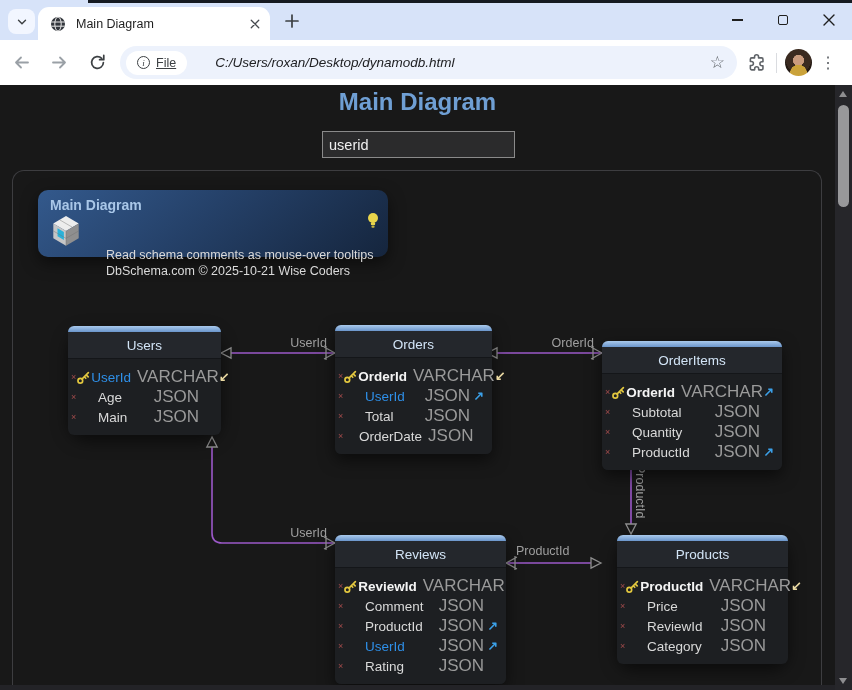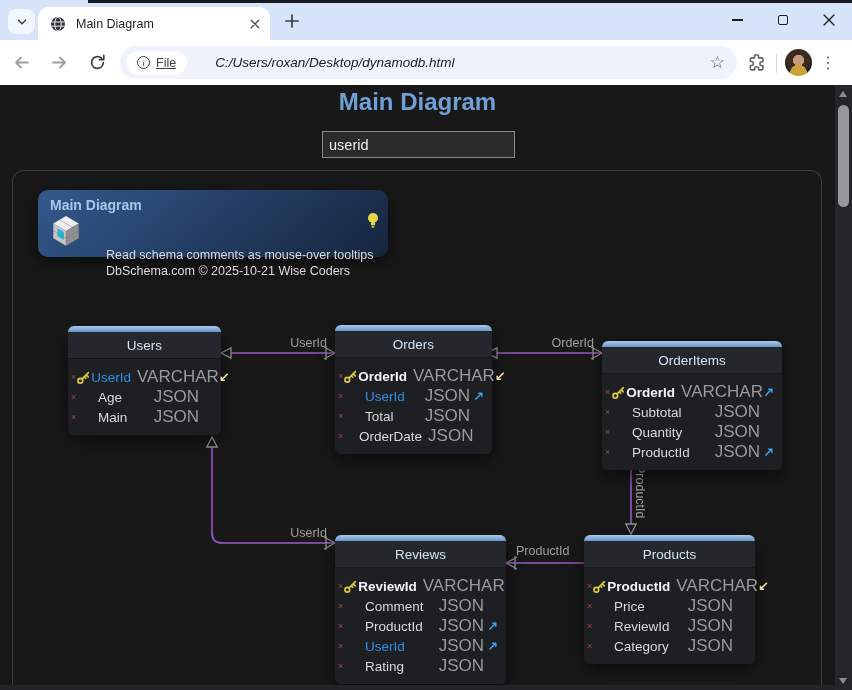--- a/index.html
+++ b/index.html
@@ -62,21 +62,21 @@
   .info-card-logo { position:absolute; left:10px; top:24px; }
   .info-card-lines { position:absolute; left:68px; top:25px; font-size:12.5px; color:#dadada; line-height:16px;margin-top:32px; }
   .bulb { position:absolute; right:7px; top:21px; }
 
   
   .tbl { position:absolute; border-radius:6px; box-shadow:0 6px 16px rgba(0,0,0,.55); background:#1d1f22; }
   .t-users      { left:68px;  top:241px; width:153px;border-radius:20px; }
   .t-orders     { left:335px; top:240px; width:157px; }
   .t-orderitems { left:602px; top:256px; width:180px; }
   .t-reviews    { left:335px; top:450px; width:171px; }
-  .t-products   { left:584px; top:450px; width:171px;border-radius:16px; }
+  .t-products   { left:617px; top:450px; width:171px;border-radius:16px; }
   .tbl-stripe { height:6px; border-radius:6px 6px 0 0; background:linear-gradient(180deg,#a9c9ec,#6a95cb); }
   .tbl-name { height:27px; line-height:27px; text-align:center; background:#24272c; color:#d2e4f6;
     font-size:13.5px; border-bottom:1px solid #141619; }
   .tbl-body { padding:8px 0; background:#1d1f22; border-radius:0 0 6px 6px; }
   .row { height:20px; display:flex; align-items:center; padding:0 8px 0 3px; font-size:13.5px; color:#d9d9d9; }
   .nn { width:8px; align-self:flex-start; margin-top:1px; }
   .nn::before { content:"\00d7"; font-size:9px; color:#a34b4b; line-height:9px; }
   .icon-slot { width:19px; display:flex; align-items:center; }
   .key-icon { visibility:hidden; }
   .row[data-icon="key-icon"] .key-icon { visibility:visible; }

